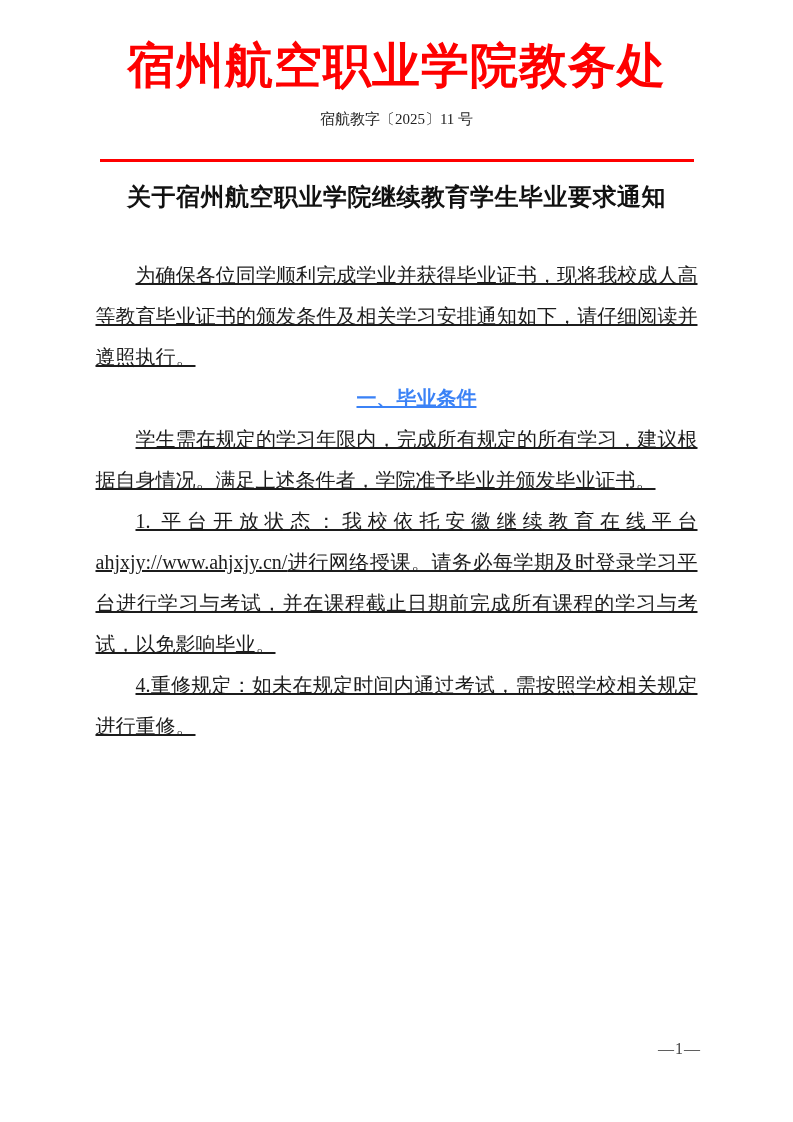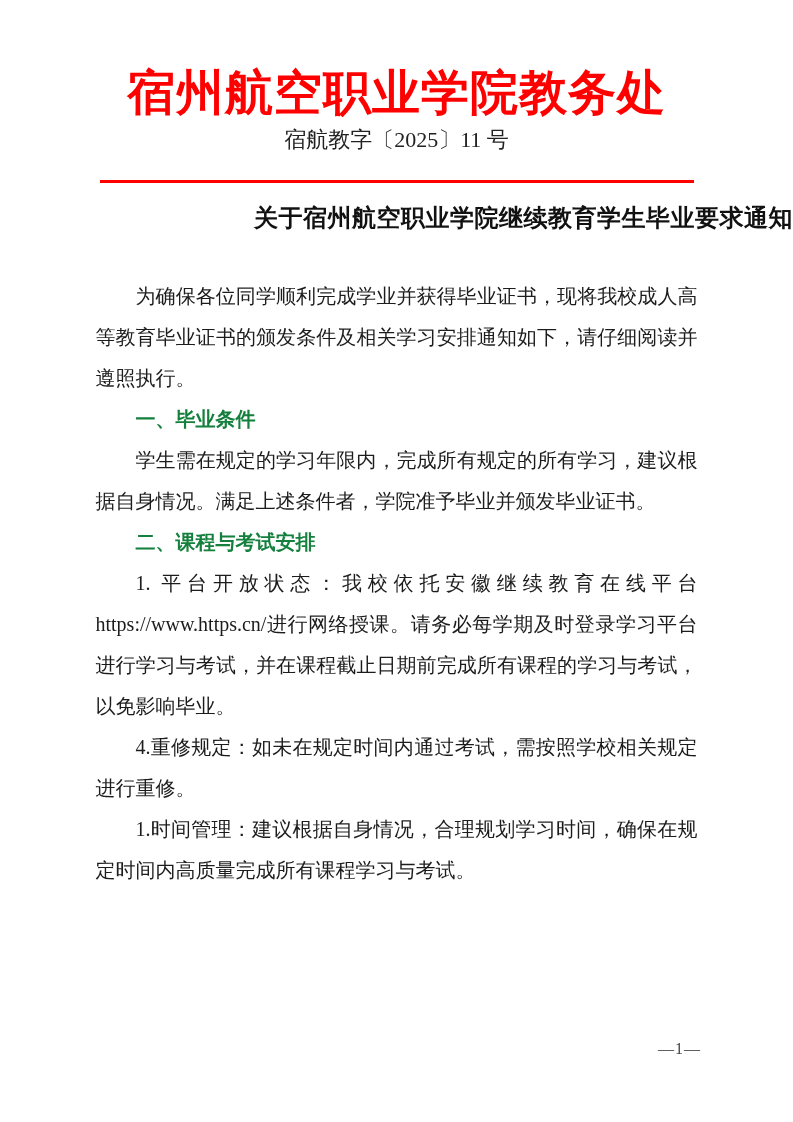--- a/index.html
+++ b/index.html
@@ -10,71 +10,72 @@
   .page {
     position: relative;
     width: 793px;
     height: 1122px;
     background: #ffffff;
     overflow: hidden;
     font-family: "Liberation Serif", "DejaVu Serif", serif;
     color: #1a1a1a;
   }
   .org-title {
-    padding-top: 67px;
+    padding-top: 40px;
     text-align: center;
     font-size: 48px;
     line-height: 52px;
     font-weight: bold;
     letter-spacing: 1px;
     font-family: "Liberation Serif", "DejaVu Serif", serif;
     white-space: nowrap;
   }
   .doc-number {
-    margin-top: 8px;
+    margin-top: 14px;
     text-align: center;
-    font-size: 22px;
+    font-size: 15px;
     line-height: 26px;
     color: #222222;
     font-family: "Liberation Serif", "DejaVu Serif", serif;
   }
   .red-rule {
     width: 594px;
     height: 3px;
     margin: 27px auto 0 auto;
   }
   .doc-title {
     margin-top: 19px;
-    text-align: right;
+    text-align: center;
     font-size: 24px;
     line-height: 32px;
     font-weight: bold;
     letter-spacing: 0.5px;
     color: #111111;
     white-space: nowrap;
   }
   .doc-body {
     width: 602px;
     margin: 42px auto 0 auto;
     font-size: 20px;
     line-height: 41px;
     text-align: justify;
     text-justify: inter-ideograph;
     color: #1c1c1c;
   }
   .doc-body p {
     margin: 0;
     padding: 0;
     text-indent: 2em;
+    text-decoration: underline;
   }
   .doc-body p.heading {
     font-weight: bold;
     font-family: "Liberation Sans", "DejaVu Sans", sans-serif;
-    text-align: left;
-    color: #15803d;
+    text-align: center;
+    color: #3b82f6;
   }
   .doc-body .url {
     white-space: nowrap;
   }
   .page-number {
     position: absolute;
     top: 1039px;
     right: 92px;
     font-size: 16px;
     line-height: 20px;
@@ -92,21 +93,19 @@
   <div class="doc-number">宿航教字〔2025〕11 号</div>
 
   <div class="red-rule" style="background: rgb(255, 0, 0);"></div>
 
   <div class="doc-title">关于宿州航空职业学院继续教育学生毕业要求通知</div>
 
   <div class="doc-body">
       <p class="paragraph">为确保各位同学顺利完成学业并获得毕业证书，现将我校成人高等教育毕业证书的颁发条件及相关学习安排通知如下，请仔细阅读并遵照执行。</p>
       <p class="heading">一、毕业条件</p>
       <p class="paragraph">学生需在规定的学习年限内，完成所有规定的所有学习，建议根据自身情况。满足上述条件者，学院准予毕业并颁发毕业证书。</p>
-      <p class="heading">二、课程与考试安排</p>
-      <p class="paragraph">1. 平台开放状态：我校依托安徽继续教育在线平台<span class="url">https://www.https.cn/</span>进行网络授课。请务必每学期及时登录学习平台进行学习与考试，并在课程截止日期前完成所有课程的学习与考试，以免影响毕业。</p>
+      <p class="paragraph">1. 平台开放状态：我校依托安徽继续教育在线平台<span class="url">ahjxjy://www.ahjxjy.cn/</span>进行网络授课。请务必每学期及时登录学习平台进行学习与考试，并在课程截止日期前完成所有课程的学习与考试，以免影响毕业。</p>
       <p class="paragraph">4.重修规定：如未在规定时间内通过考试，需按照学校相关规定进行重修。</p>
-      <p class="paragraph">1.时间管理：建议根据自身情况，合理规划学习时间，确保在规定时间内高质量完成所有课程学习与考试。</p>
     </div>
 
   <div class="page-number">—1—</div>
 
 </div>
 
 </body></html>

